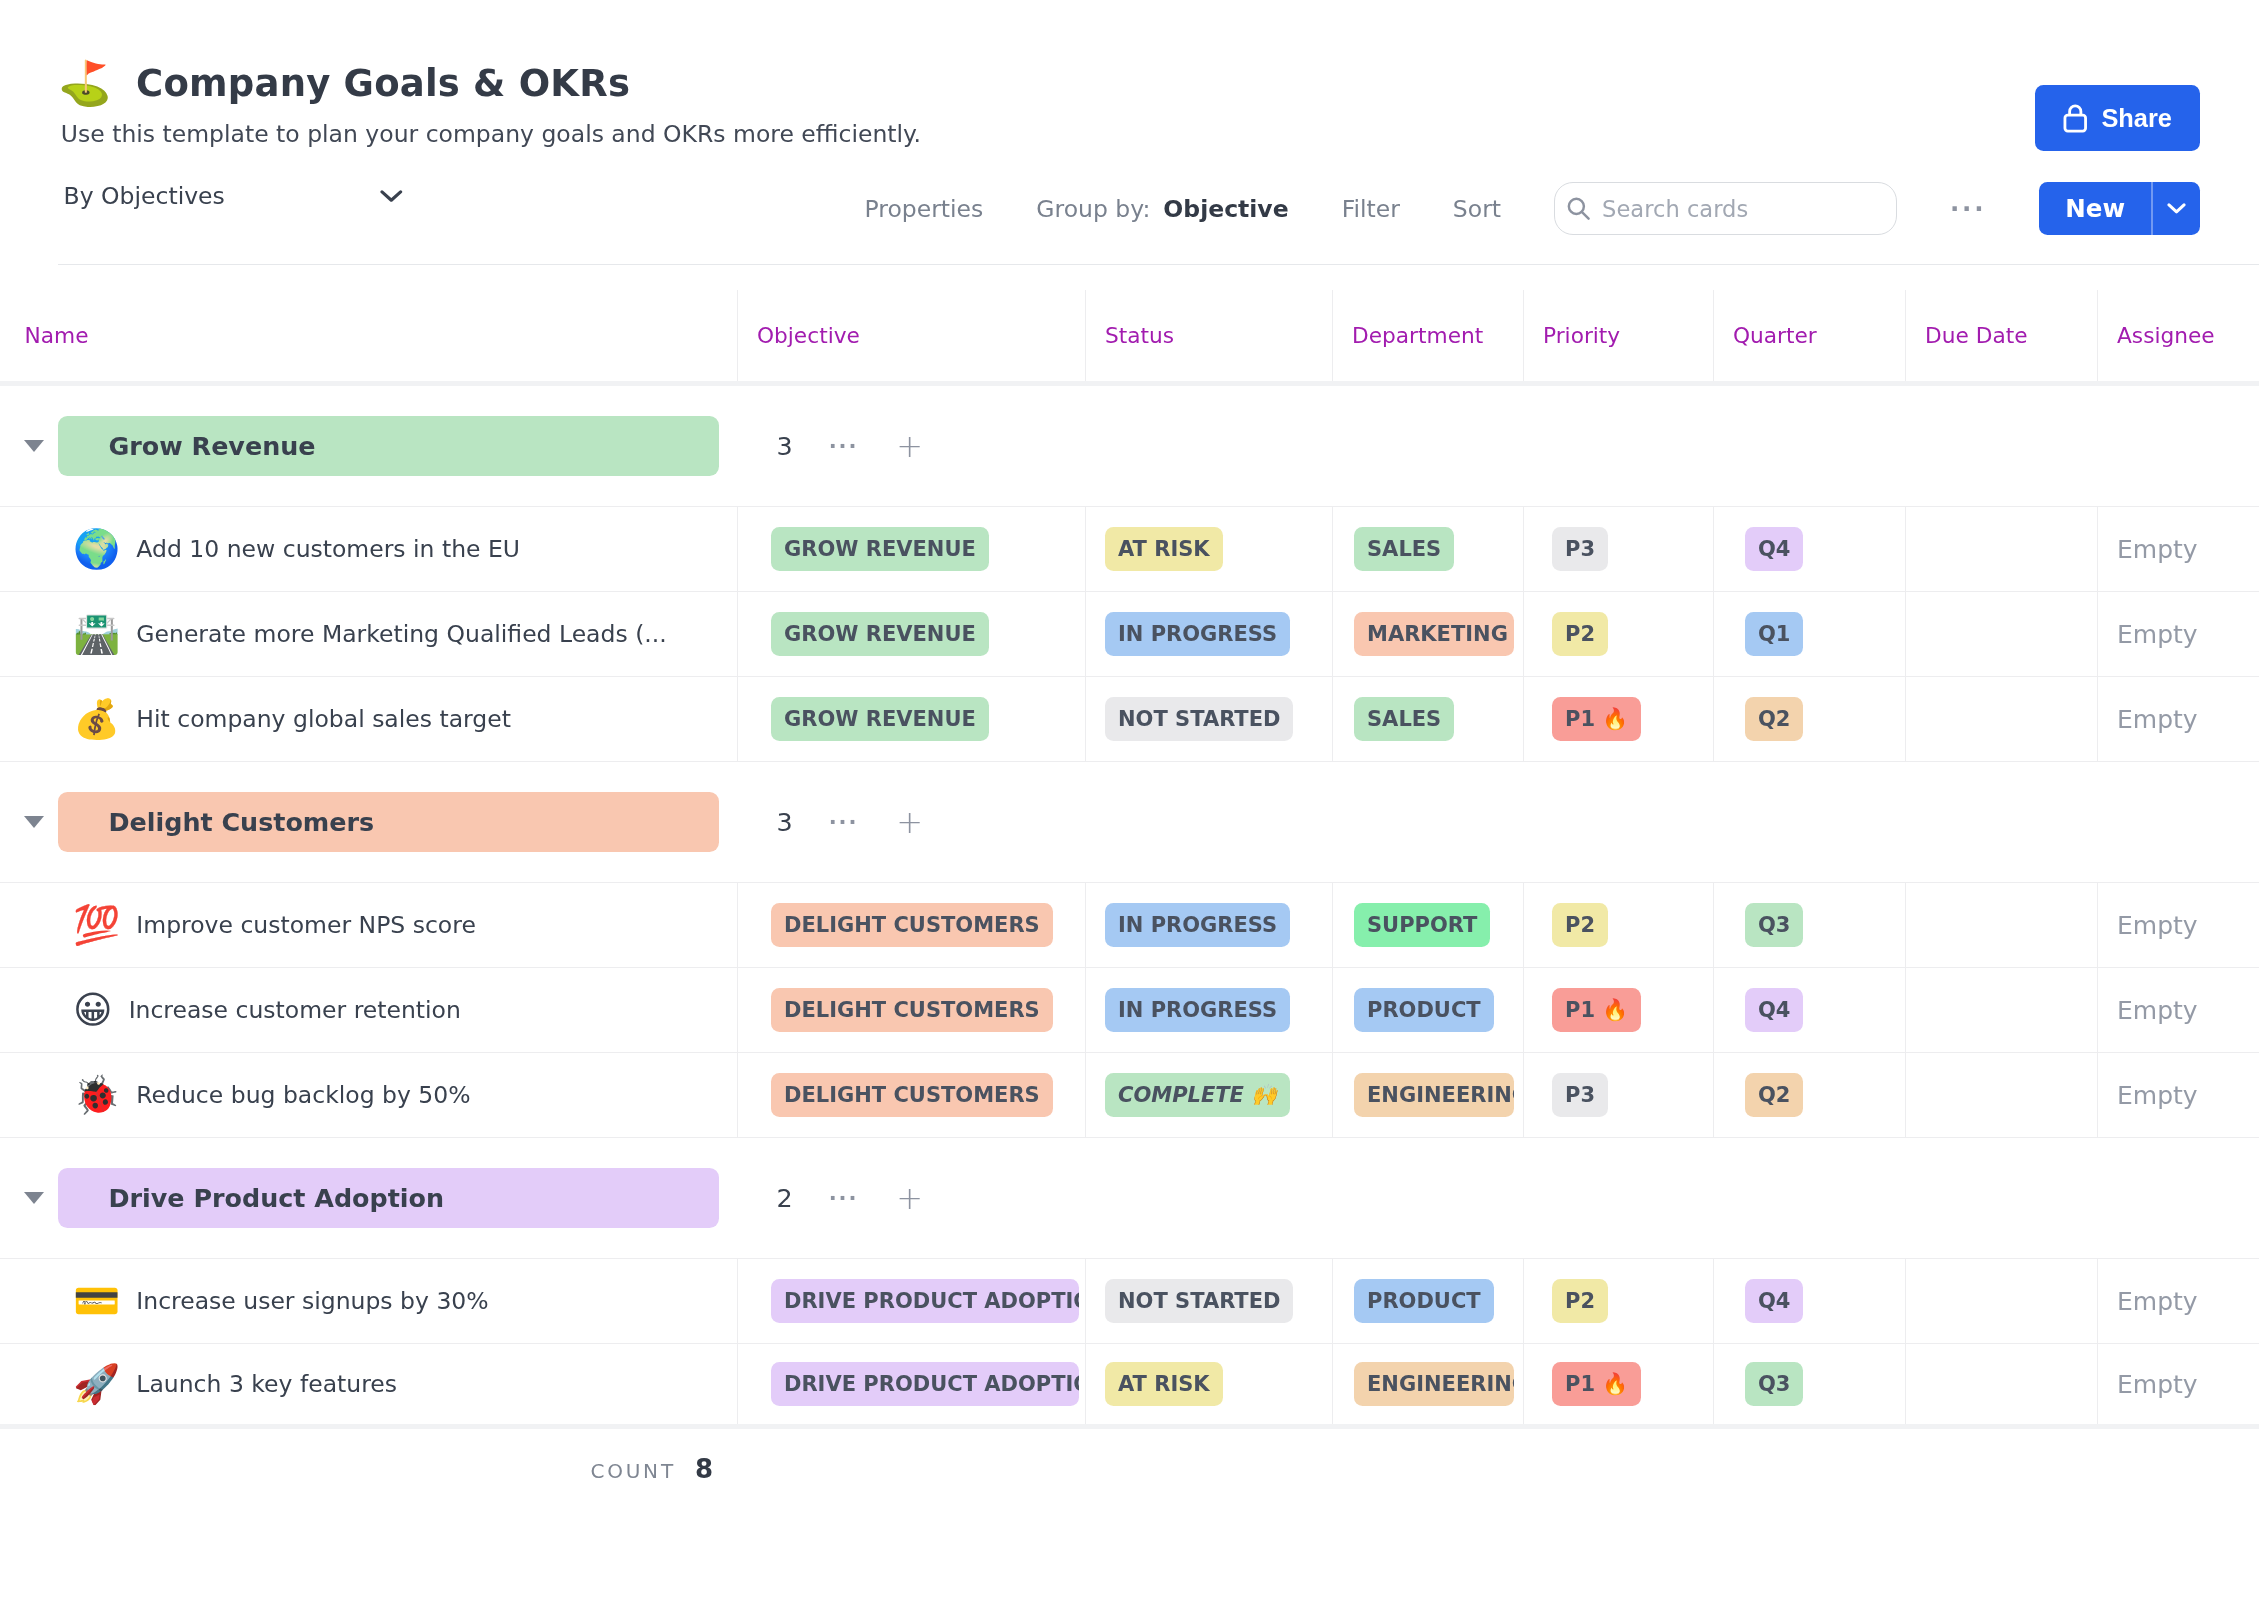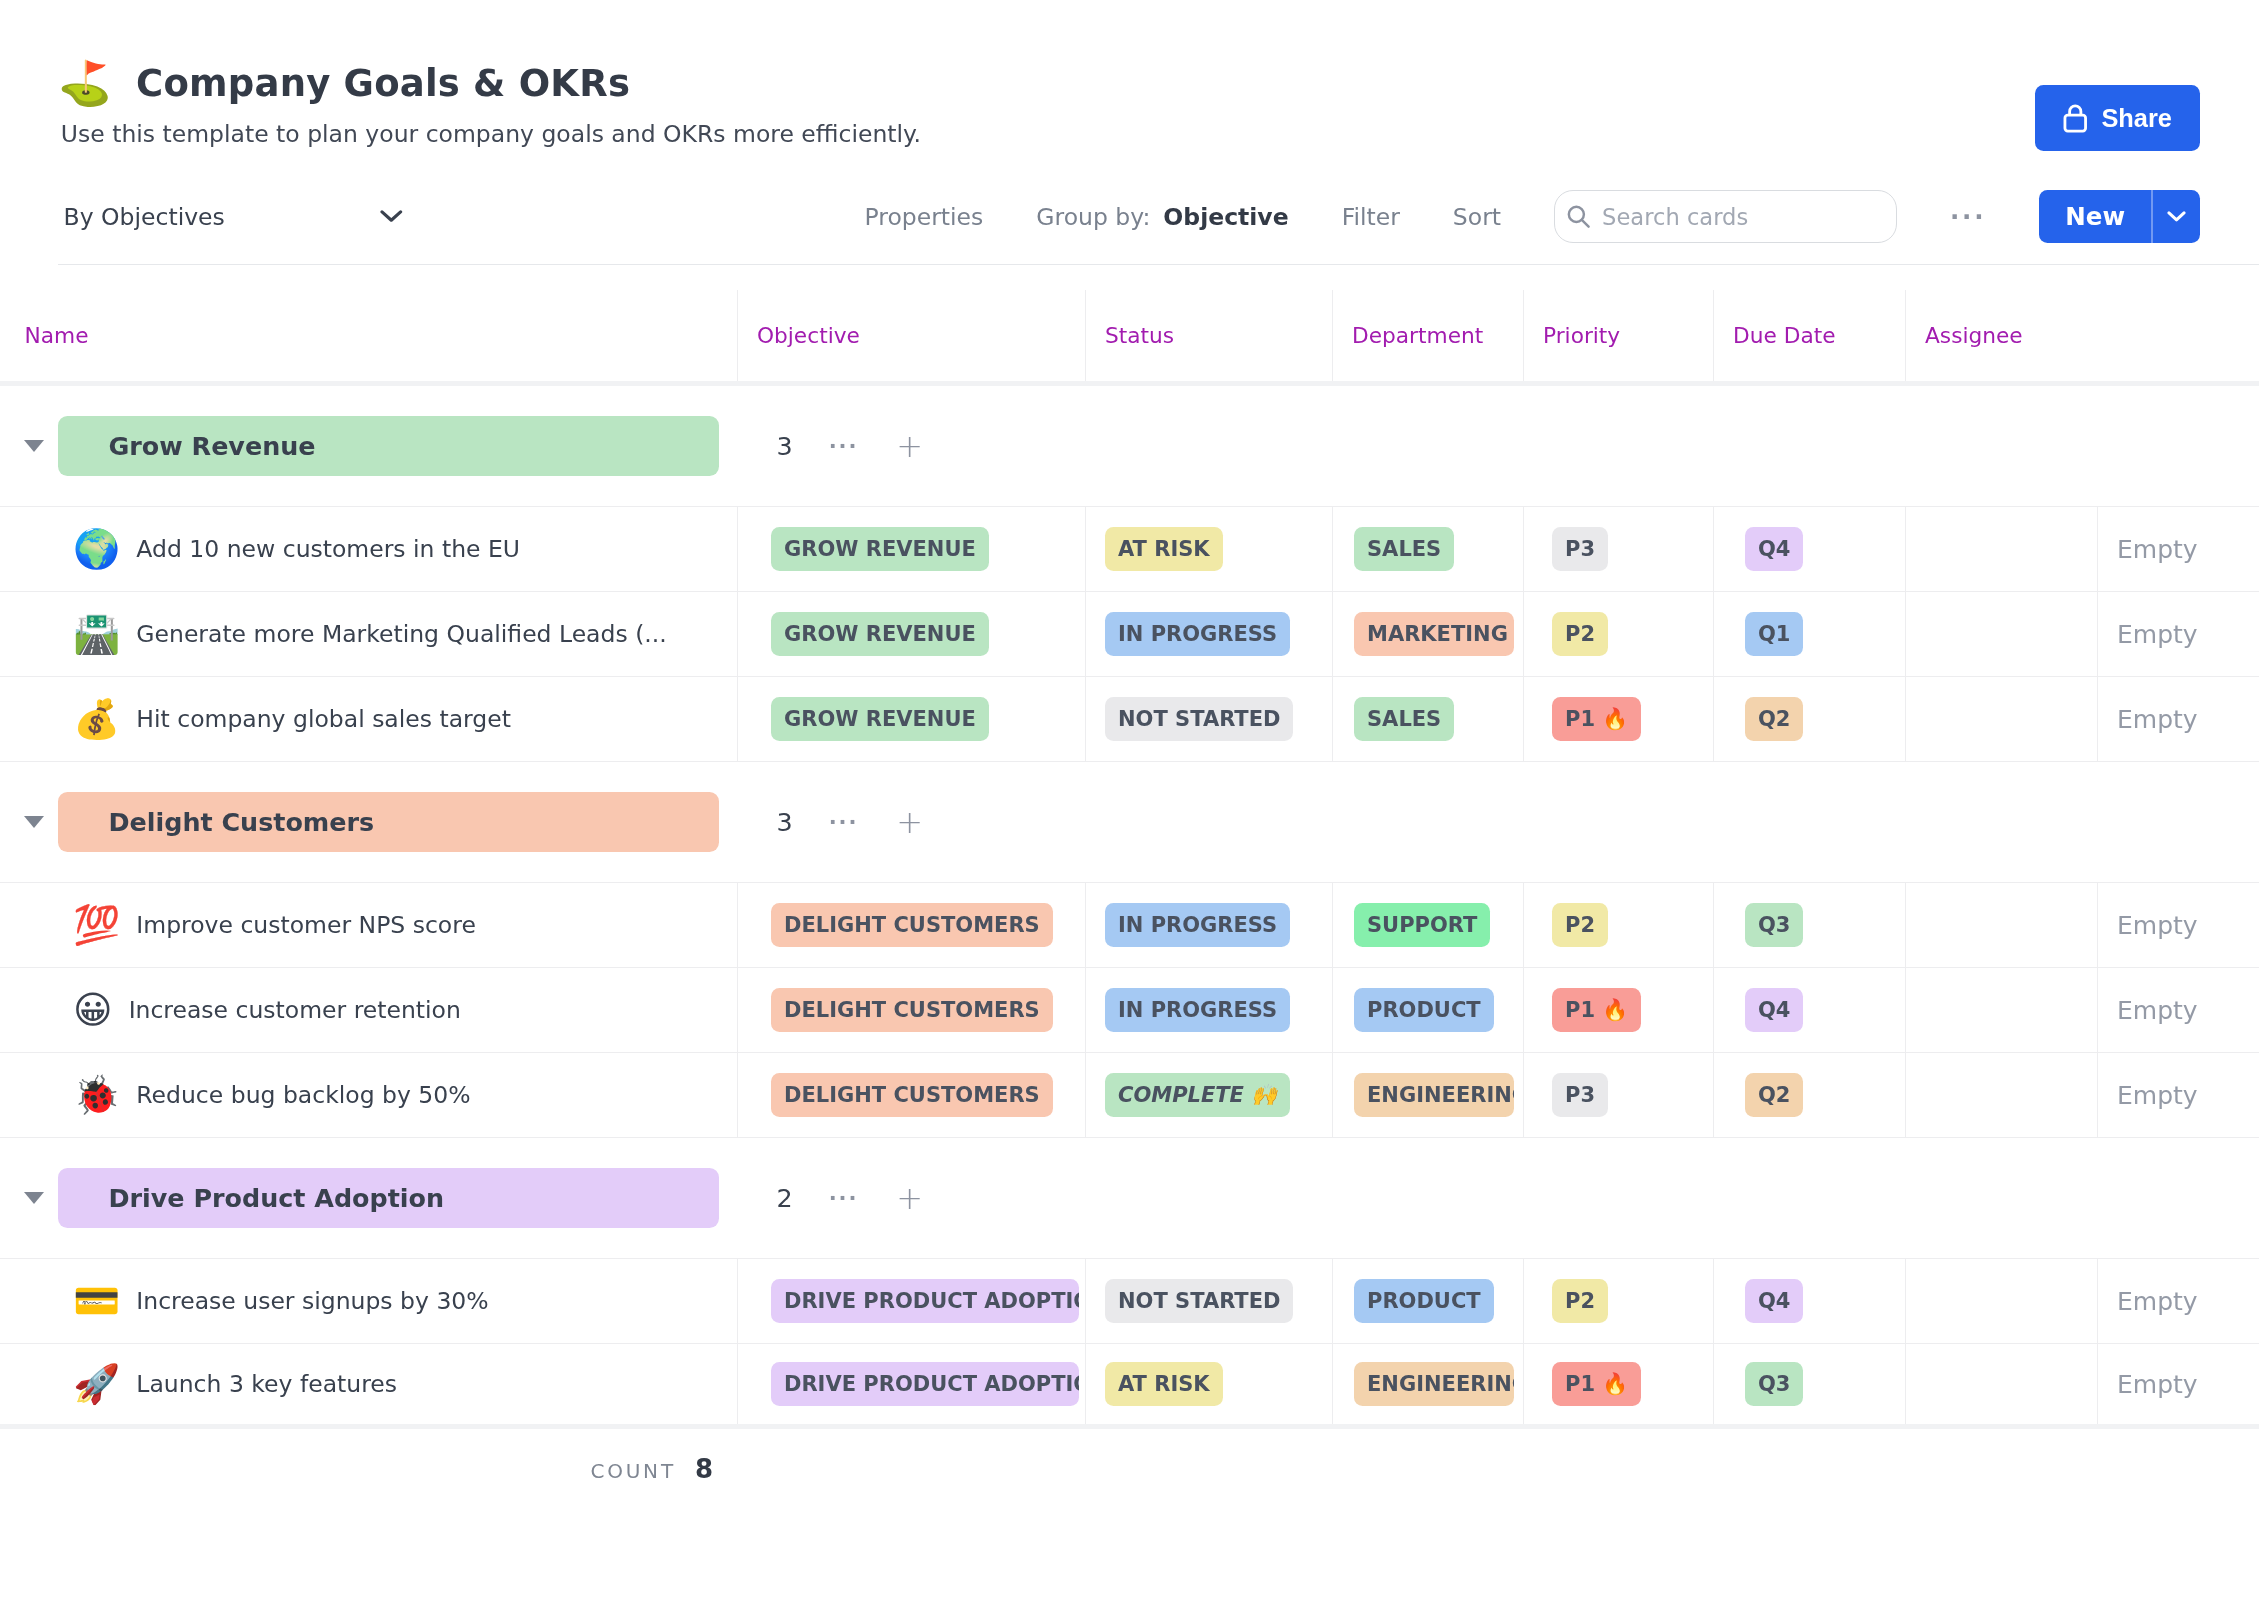--- a/index.html
+++ b/index.html
@@ -12,21 +12,21 @@
   .page-emoji { font-size:43px; line-height:1; }
   h1.page-title { font-size:37px; font-weight:700; color:#343b47; letter-spacing:0.2px; }
   .page-subtitle { margin-top:15px; margin-left:2.8px; font-size:23.5px; color:#414855; }
 
   .share-btn { position:absolute; right:60px; top:85px; height:66px; padding:0 28px;
     background:#2563eb; border-radius:8.5px; display:flex; align-items:center; gap:14px;
     color:#fff; font-size:25.4px; font-weight:600; cursor:pointer; border:none; }
 
   
   .toolbar { margin:34px 0 0 58px; height:83px; border-bottom:1.9px solid #e6e8eb;
-    display:flex; align-items:center; padding:0 60px 13px 5.6px; }
+    display:flex; align-items:flex-start; padding:0 60px 13px 5.6px; }
   .view-selector { display:flex; align-items:center; justify-content:space-between;
     width:339px; font-size:23.5px; font-weight:500; color:#39414e; cursor:pointer; }
   .tb-right { margin-left:auto; display:flex; align-items:center; gap:53px; }
   .tb-item { font-size:23.5px; color:#79818e; cursor:pointer; white-space:nowrap; }
   .groupby { display:flex; align-items:center; gap:13px; }
   .groupby .val { color:#333a46; font-weight:600; cursor:pointer; }
   .searchbox { width:343px; height:53px; border:1.9px solid #d9dce0; border-radius:19px;
     display:flex; align-items:center; padding:0 11.3px; background:#fff; }
   .searchbox input { border:none; outline:none; font-size:22.6px; width:100%;
     font-family:inherit; color:#39414e; background:transparent; }
@@ -143,20 +143,21 @@
   </div>
 </div>
 
 <div class="table">
   <div class="grid table-header">
     <div class="h-name">Name</div>
     <div>Objective</div>
     <div>Status</div>
     <div>Department</div>
     <div>Priority</div>
+    <div>Quarter</div>
     <div>Due Date</div>
     <div>Assignee</div>
   </div>
 
   <div>
       <div class="group-row">
         <span class="caret"></span>
         <span class="group-pill" style="background: rgb(185, 229, 194);">Grow Revenue</span>
         <span class="group-count">3</span>
         <span class="group-more">···</span>

